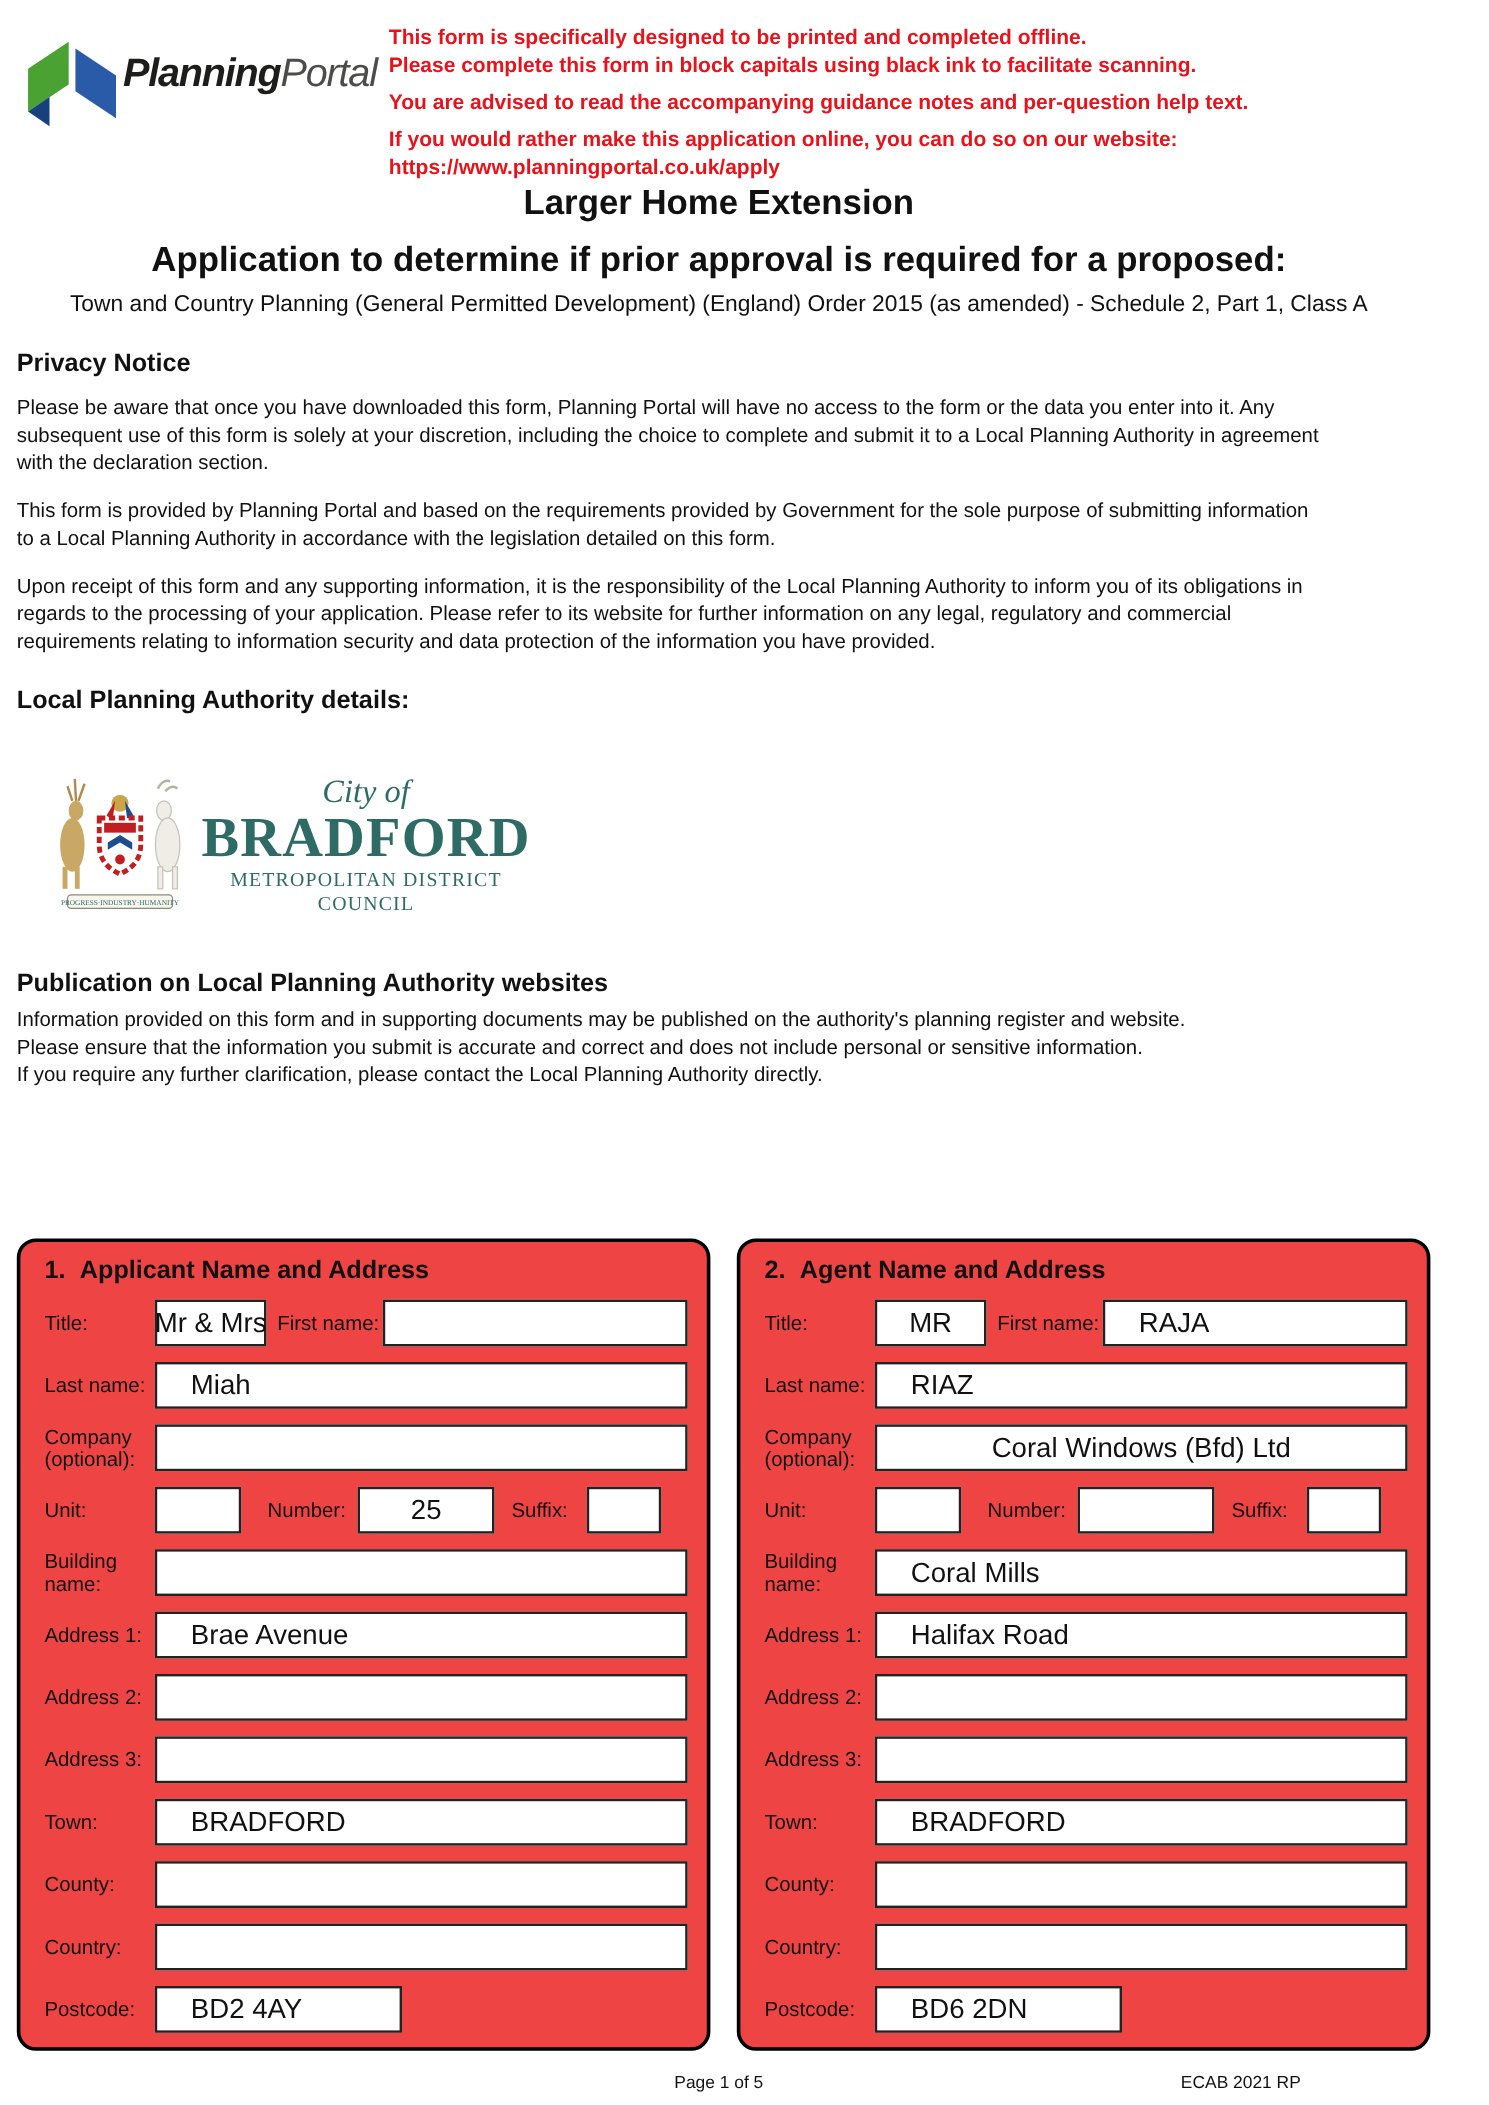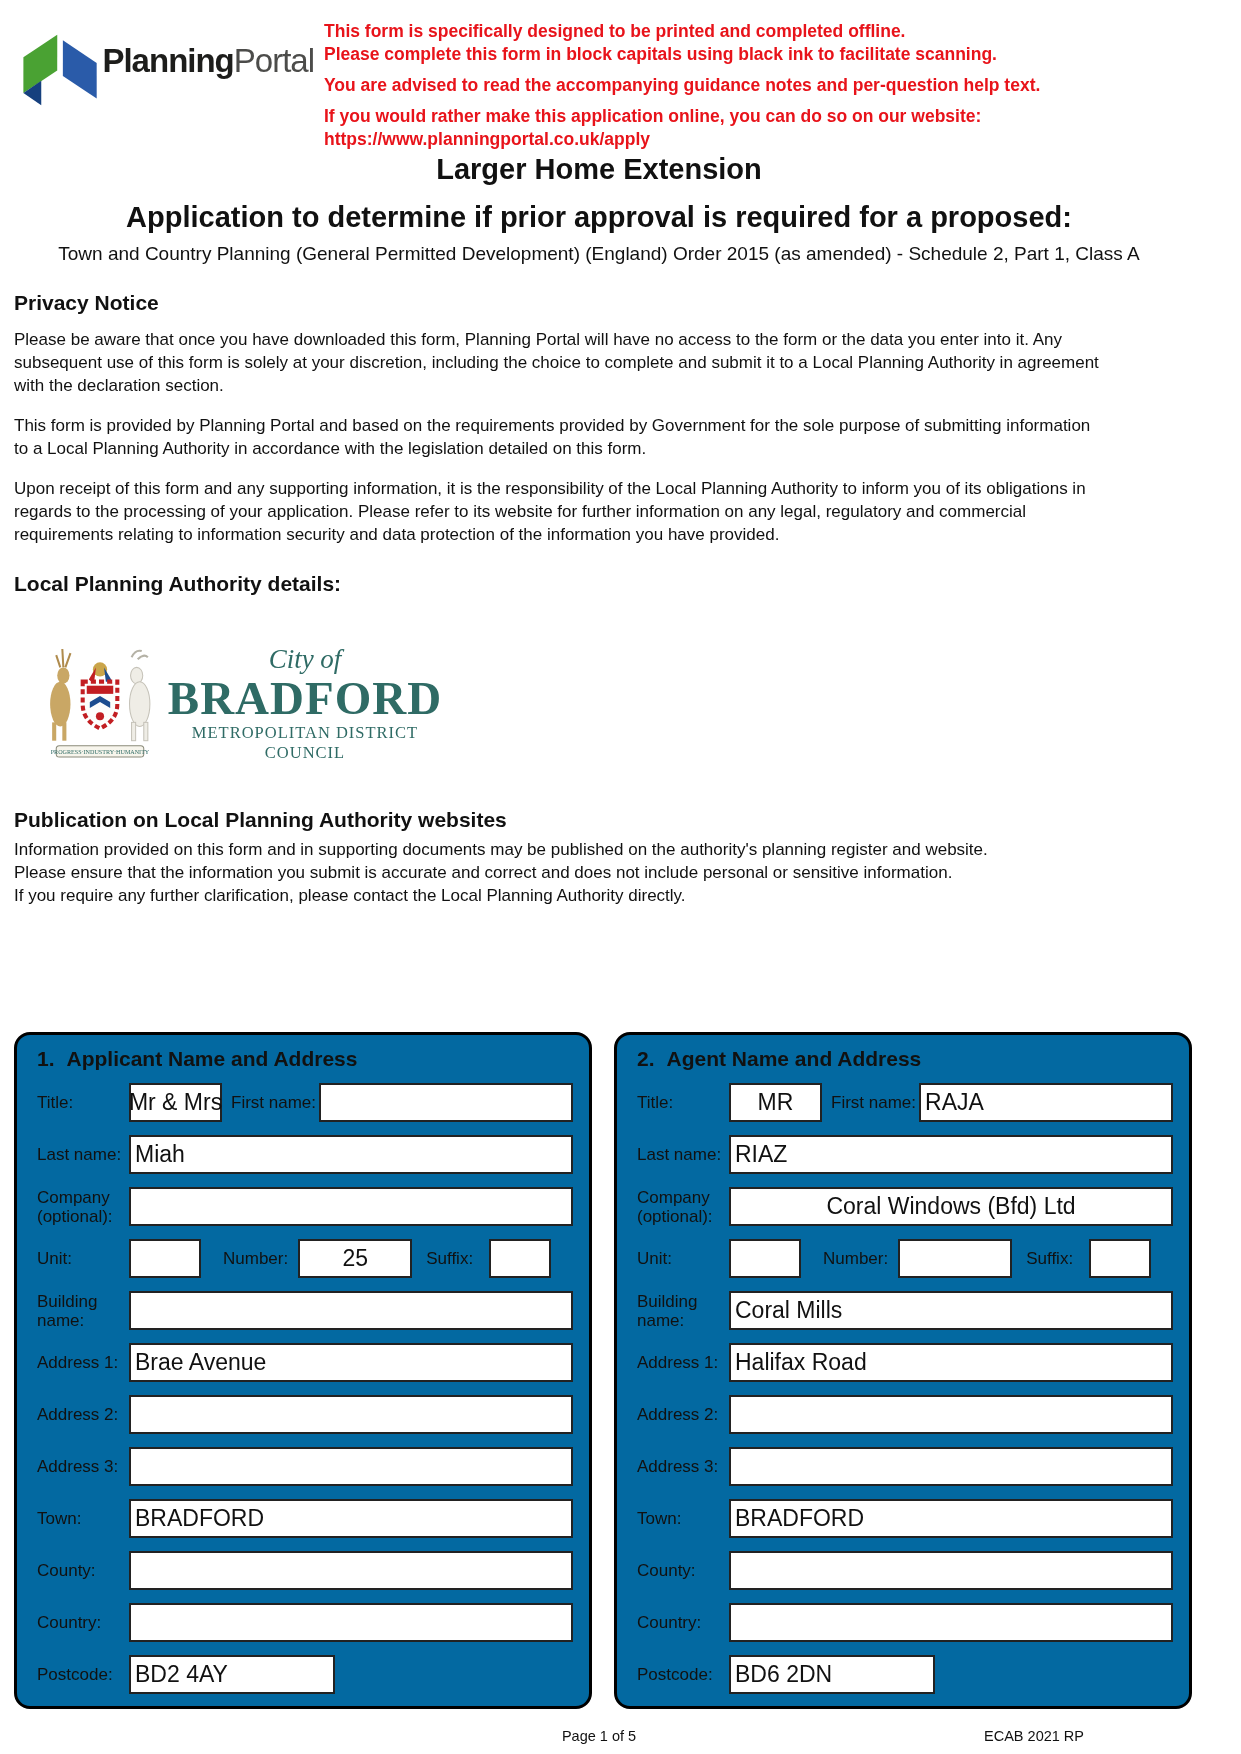--- a/index.html
+++ b/index.html
@@ -7,21 +7,21 @@
     --bradford_teal:#2f6b65;
     --logo_green:#4aa233;
     --logo_blue:#2a5ba9;
     --logo_navy:#16407e;
   }
   *{box-sizing:border-box;}
   body{margin:0;font-family:"Liberation Sans",sans-serif;color:#111;background:#fff;}
   .page{position:relative;width:1241px;height:1754px;background:#fff;overflow:hidden;}
   .content{width:1170px;margin-left:14px;}
   .header{display:flex;align-items:flex-start;padding-top:12px;}
-  .brand{display:flex;align-items:center;width:300px;flex-shrink:0;}
+  .brand{display:flex;align-items:center;width:300px;flex-shrink:0;font-style:italic;}
   .brand svg{width:88px;height:98px;}
   .brand-text{font-size:33px;letter-spacing:-1px;margin-left:2px;white-space:nowrap;}
   .brand-bold{font-weight:bold;color:#1d1d1b;}
   .brand-light{font-weight:normal;color:#4c4c4a;}
   .notices{margin-left:10px;padding-top:8px;color:var(--accent_red);font-weight:bold;font-size:17.5px;line-height:23px;}
   .nt{margin:0;}
   .mt8{margin-top:8px;}
   .page-title{font-size:29px;font-weight:bold;text-align:center;line-height:36px;margin-top:12px;}
   .subtitle{font-size:19px;text-align:center;margin-top:8px;}
   .h2{font-size:21px;font-weight:bold;margin-top:26px;}
@@ -32,26 +32,26 @@
   .cityof{font-style:italic;font-size:27px;}
   .bradname{font-size:47px;font-weight:bold;letter-spacing:1px;line-height:46px;}
   .bradsub{font-size:16.5px;letter-spacing:1px;margin-top:2px;}
   .dept{margin-left:auto;margin-right:118px;font-size:18px;line-height:24px;padding-top:2px;}
   .dept-name{font-weight:bold;}
   .dept-tel{margin-top:9px;}
   .pub-heading{margin-top:44px;}
   .pub-lines{margin-top:6px;}
   .pub-line{font-size:17px;line-height:23px;}
   .boxes{position:absolute;top:1032px;left:14px;display:flex;gap:22px;}
-  .fsection{width:578px;border:3px solid #000;border-radius:16px;padding:8px 16px 6px 20px;background:#0369a1;}
+  .fsection{width:578px;border:3px solid #000;border-radius:16px;padding:8px 16px 6px 20px;background:#ef4444;}
   .fsection-h{font-size:21px;font-weight:bold;margin:4px 0 12px 0;}
   .fsection-h .num{margin-right:12px;}
   .frow{display:flex;align-items:center;margin-bottom:13px;}
   .flabel{width:92px;flex-shrink:0;font-size:17px;line-height:19px;}
-  .fbox{border:2px solid #222;height:39px;display:flex;align-items:center;padding:0 4px;font-size:23px;background:#fff;}
+  .fbox{border:2px solid #222;height:39px;display:flex;align-items:center;padding:0 28px;font-size:23px;background:#fff;}
   .grow{flex:1;}
   .center{justify-content:center;padding:0 2px;}
   .nowrap{white-space:nowrap;}
   .box-title{width:93px;flex-shrink:0;}
   .midlabel{width:auto;flex-shrink:0;margin:0 3px 0 9px;}
   .unitbox{width:72px;flex-shrink:0;}
   .lblnum{margin-left:22px;width:auto;flex-shrink:0;}
   .numbox{width:114px;margin-left:10px;flex-shrink:0;}
   .lblsuf{margin-left:14px;width:auto;flex-shrink:0;}
   .sufbox{width:62px;margin-left:16px;flex-shrink:0;}

